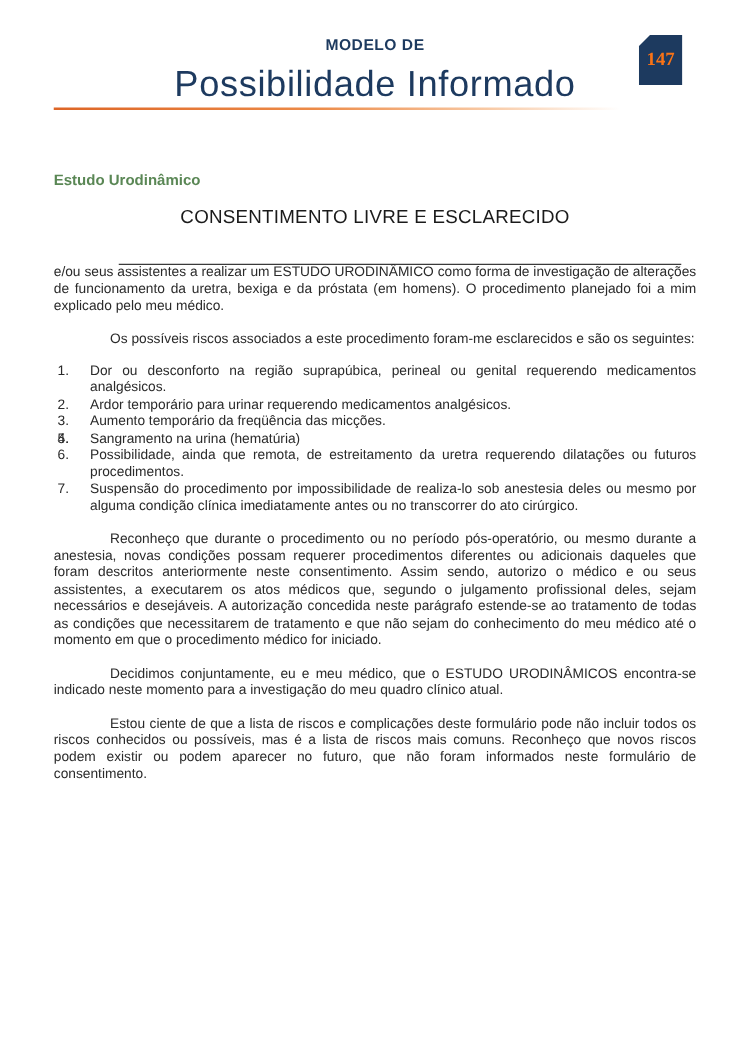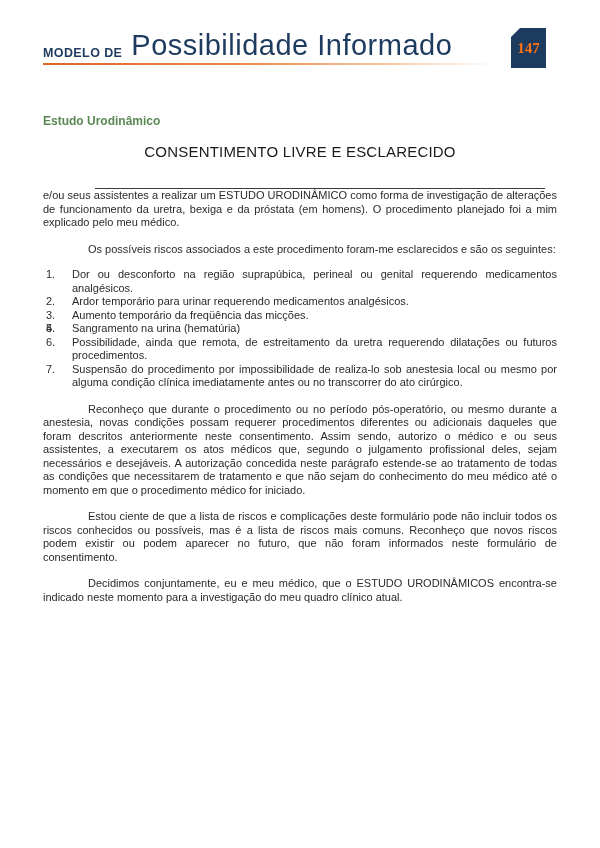--- a/index.html
+++ b/index.html
@@ -24,23 +24,24 @@
     padding:0 43px;
     position:relative;
   }
   
   .header{
     padding-top:30px;
     position:relative;
   }
   .header-text{
     display:flex;
-    align-items:flex-end;
+    align-items:center;
     gap:9px;
     white-space:nowrap;
+    flex-direction:column;
   }
   .kicker{
     font-size:12.5px;
     font-weight:bold;
     letter-spacing:.4px;
     color:var(--navy);
   }
   .main-title{
     font-size:29px;
     font-weight:400;
@@ -173,23 +174,23 @@
     <div class="risk-item">
       <span class="risk-num">5.</span>
       <span>Sangramento na urina (hematúria)</span>
     </div>
     <div class="risk-item">
       <span class="risk-num">6.</span>
       <span>Possibilidade, ainda que remota, de estreitamento da uretra requerendo dilatações ou futuros procedimentos.</span>
     </div>
     <div class="risk-item">
       <span class="risk-num">7.</span>
-      <span>Suspensão do procedimento por impossibilidade de realiza-lo sob anestesia local ou mesmo por alguma condição clínica imediatamente antes ou no transcorrer do ato cirúrgico.</span>
+      <span>Suspensão do procedimento por impossibilidade de realiza-lo sob anestesia deles ou mesmo por alguma condição clínica imediatamente antes ou no transcorrer do ato cirúrgico.</span>
     </div>
   </div>
 
   <div class="para indent mt">Reconheço que durante o procedimento ou no período pós-operatório, ou mesmo durante a anestesia, novas condições possam requerer procedimentos diferentes ou adicionais daqueles que foram descritos anteriormente neste consentimento. Assim sendo, autorizo o médico e ou seus assistentes, a executarem os atos médicos que, segundo o julgamento profissional deles, sejam necessários e desejáveis. A autorização concedida neste parágrafo estende-se ao tratamento de todas as condições que necessitarem de tratamento e que não sejam do conhecimento do meu médico até o momento em que o procedimento médico for iniciado.</div>
 
+  <div class="para indent mt">Decidimos conjuntamente, eu e meu médico, que o ESTUDO URODINÂMICOS encontra-se indicado neste momento para a investigação do meu quadro clínico atual.</div>
+
   <div class="para indent mt">Estou ciente de que a lista de riscos e complicações deste formulário pode não incluir todos os riscos conhecidos ou possíveis, mas é a lista de riscos mais comuns. Reconheço que novos riscos podem existir ou podem aparecer no futuro, que não foram informados neste formulário de consentimento.</div>
-
-  <div class="para indent mt">Decidimos conjuntamente, eu e meu médico, que o ESTUDO URODINÂMICOS encontra-se indicado neste momento para a investigação do meu quadro clínico atual.</div>
 
 </div>
 
 </body></html>

